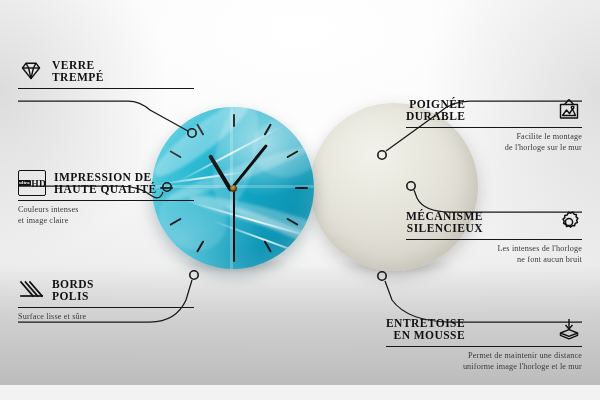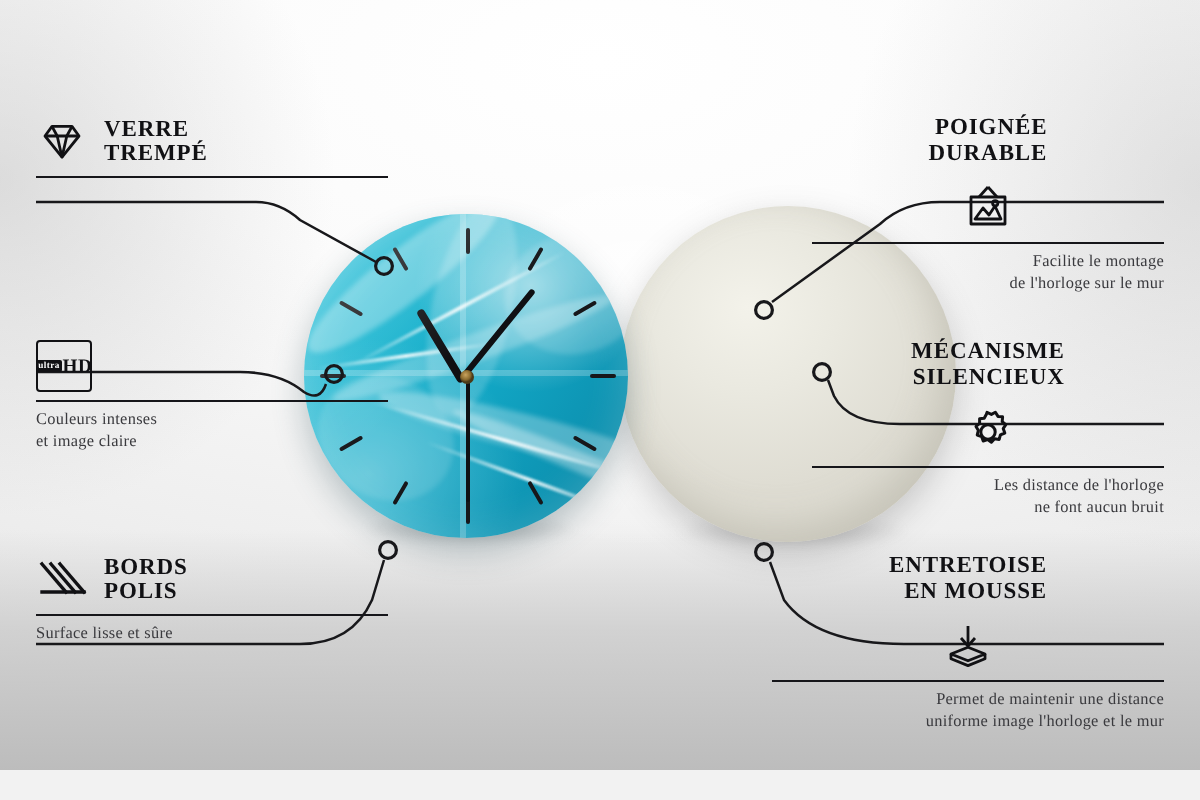--- a/index.html
+++ b/index.html
@@ -72,21 +72,21 @@
   .hand.minute{height:3.4px;}
   .hand.second{height:2px;}
   .pin{position:absolute;left:50%;top:50%;width:7px;height:7px;margin:-3.5px 0 0 -3.5px;border-radius:50%;
     background:radial-gradient(50% 50% at 40% 35%, #caa45e 0%, #8a6a2e 70%, #4c3a18 100%);}
 
   
   .callout{position:absolute;width:176px;}
   .callout.left{text-align:left;}
   .callout.right{text-align:right;}
   .co-head{display:flex;align-items:center;gap:8px;}
-  .callout.right .co-head{flex-direction:column;justify-content:center;}
+  .callout.right .co-head{flex-direction:row;justify-content:space-between;margin-top:39px;}
   .co-title{
     font-family:"Liberation Serif", serif;
     font-size:11.5px;line-height:12.5px;font-weight:700;color:#111114;
     letter-spacing:.45px;text-transform:uppercase;
   }
   .co-rule{height:1.4px;background:#16161a;margin:4px 0 4px 0;width:100%;}
   .co-desc{
     font-family:"Liberation Serif", serif;
     font-size:8.2px;line-height:10.2px;color:#3a3a3e;letter-spacing:.15px;
   }
@@ -218,20 +218,21 @@
     </div>
     <div class="co-rule"></div>
   </div>
 
   <div class="callout left" style="left:18px;top:170px;">
     <div class="co-head">
       <span class="hd-box">
         <span class="u">ultra</span>
         <span class="h">HD</span>
       </span>
+      <span class="co-title"><span>IMPRESSION DE</span><br><span>HAUTE QUALITÉ</span></span>
     </div>
     <div class="co-rule"></div>
     <div class="co-desc"><span>Couleurs intenses</span><br><span>et image claire</span></div>
   </div>
 
   <div class="callout left" style="left:18px;top:277px;">
     <div class="co-head">
       <span class="ico">
         <svg viewBox="0 0 26 26">
             <g fill="none" stroke="#111114" stroke-width="1.7" stroke-linecap="square">
@@ -273,21 +274,21 @@
       <span class="ico">
         <svg viewBox="0 0 26 26">
             <g fill="none" stroke="#111114" stroke-width="1.5" stroke-linejoin="round">
           <path d="M13 3.2 l2.2 1.0 2.0 -1.1 1.3 2.1 2.3 .2 -.2 2.4 1.8 1.5 -1.3 2.0 .8 2.2 -2.2 .9 -.6 2.3 -2.3 -.3 -1.6 1.7 -1.9 -1.3 -2.2 .7 -.8 -2.2 -2.2 -.8 .6 -2.3 -1.2 -2.0 1.8 -1.5 .0 -2.3 2.3 -.3 1.1 -2.0 z" transform="translate(-0.5,0)"></path>
           <circle cx="13" cy="13" r="3.6"></circle>
         </g>
           </svg>
       </span>
     </div>
     <div class="co-rule"></div>
-    <div class="co-desc"><span>Les distance de l'horloge</span><br><span>ne font aucun bruit</span></div>
+    <div class="co-desc"><span>Les intenses de l'horloge</span><br><span>ne font aucun bruit</span></div>
   </div>
 
   <div class="callout right" style="left:386px;top:277px;width:196px;">
     <div class="co-head">
       <span class="co-title"><span>ENTRETOISE</span><br><span>EN MOUSSE</span></span>
       <span class="ico">
         <svg viewBox="0 0 26 26">
             <g fill="none" stroke="#111114" stroke-width="1.4" stroke-linejoin="round">
           <path d="M13 3 L13 12"></path>
               <path d="M9.5 9 L13 13 L16.5 9"></path>

